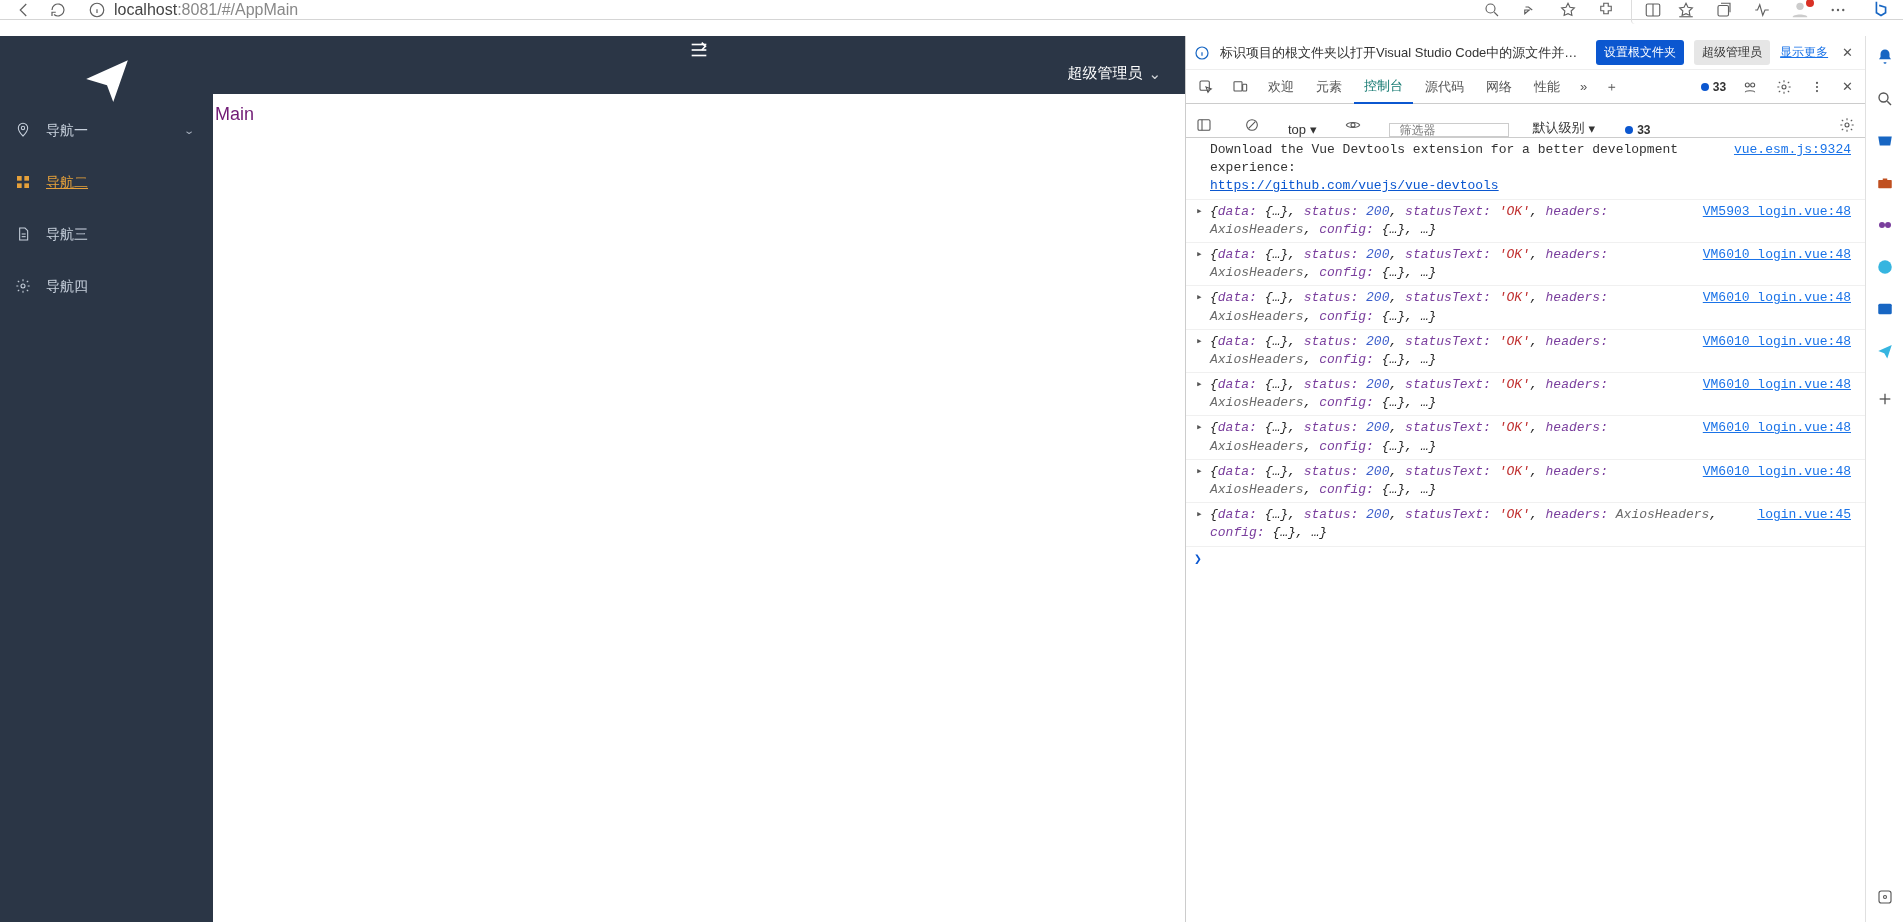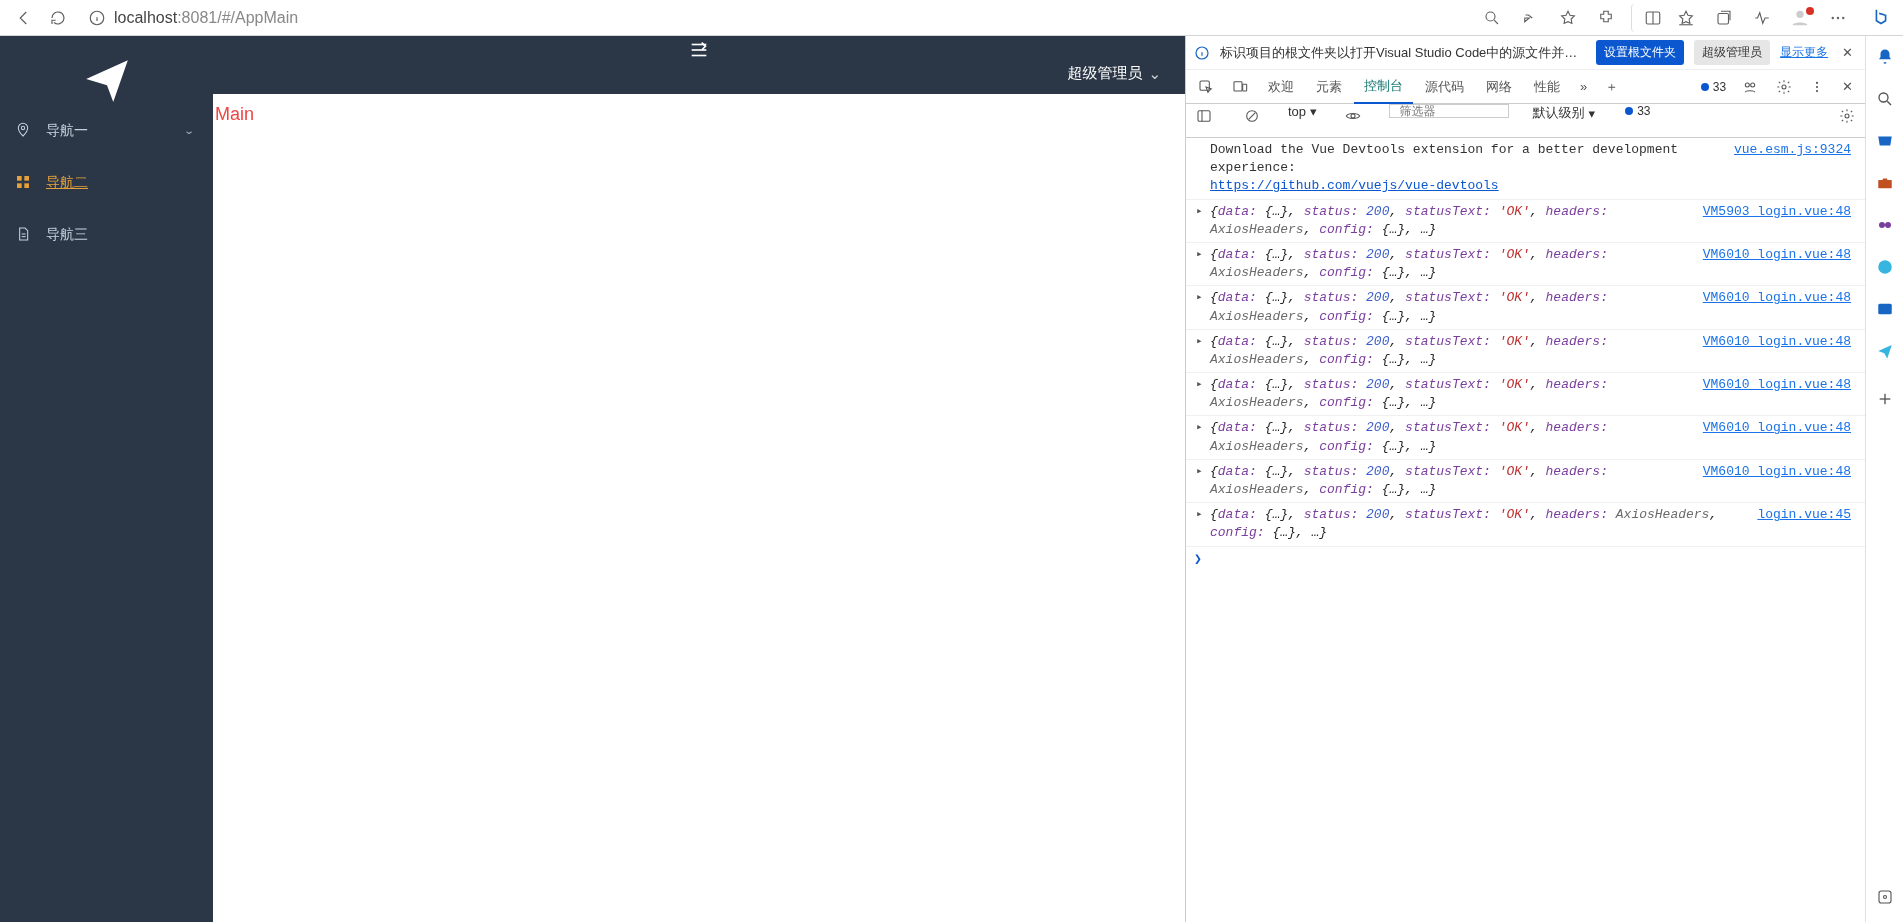--- a/index.html
+++ b/index.html
@@ -11,21 +11,21 @@
     --devtools-border: #ccc;
     --link-blue: #1a73e8;
     --console-purple: #7a3e9d;
     --console-gray: #6b6b6b;
     --console-num: #3b5ecb;
     --console-red: #c03030;
     --edge-ui: #606060;
   }
 
   
-  .browser-chrome { position: absolute; top:0; left:0; right:0; height:36px; border-bottom:1px solid #d5d5d5; display:flex; align-items:center; padding: 0 4px 0 10px; gap:6px; background:#fff; }
+  .browser-chrome { position: absolute; top:0; left:0; right:0; height:20px; border-bottom:1px solid #d5d5d5; display:flex; align-items:center; padding: 0 4px 0 10px; gap:6px; background:#fff; }
   .browser-chrome .nav-btn { width:28px; height:28px; display:flex; align-items:center; justify-content:center; border-radius:4px; cursor:default; color:var(--edge-ui); }
   .addr { flex:0 0 auto; display:flex; align-items:center; gap:8px; color:#444; font-size:16px; margin-left:10px; }
   .addr-url { white-space:nowrap; }
   .addr-url .muted { color:#888; }
   .chrome-right { margin-left:auto; display:flex; align-items:center; gap:4px; }
   .chrome-right .nav-btn { width:34px; }
   .avatar-dot { position:relative; }
   .avatar-dot::after { content:""; position:absolute; top:3px; right:3px; width:8px; height:8px; background:#d93025; border-radius:50%; }
   .bing-btn { margin-left:4px; border-radius:4px; background:transparent; display:flex; align-items:center; justify-content:center; width:36px; height:30px; }
 
@@ -43,40 +43,40 @@
   .app-nav { display:flex; flex-direction:column; }
   .app-nav-item { height:52px; display:flex; align-items:flex-start; padding:0 18px 0 14px; gap:14px; color:var(--sidebar-text); cursor:pointer; }
   .app-nav-item.active { color:var(--sidebar-active);text-decoration:underline; }
   .app-nav-item .nav-ico { width:18px; display:flex; justify-content:center; }
   .app-nav-item .nav-chev { margin-left:auto; transform:scaleY(.7); opacity:.8; }
 
   .app-main { flex:1; display:flex; flex-direction:column; }
   .app-topbar { height:58px; background:var(--sidebar-bg); color:#fff; display:flex; align-items:center; padding:0 24px;flex-direction:column; }
   .hamburger-toggle { width:28px; height:28px; display:flex; align-items:center; justify-content:center; cursor:pointer; color:#fff; }
   .topbar-user { margin-left:auto; display:flex; align-items:center; gap:6px; font-size:15px; cursor:pointer; }
-  .app-body { flex:1; background:#fff; padding:10px 2px; color:#ef4444; font-size:18px; }
+  .app-body { flex:1; background:#fff; padding:10px 2px; color:#701a75; font-size:18px; }
 
   
   .devtools { width:680px; border-left:1px solid var(--devtools-border); display:flex; flex-direction:column; height:100%; font-size:13px; color:#333; }
   .dt-infobar { height:34px; display:flex; align-items:center; padding:0 8px; gap:10px; border-bottom:1px solid #eee; }
   .dt-infobar .info-text { flex:1; white-space:nowrap; overflow:hidden; text-overflow:ellipsis; color:#333; }
   .dt-infobar .btn-primary { background:#0b57d0; color:#fff; border:none; padding:4px 8px; border-radius:3px; font-size:12px; cursor:pointer; }
   .dt-infobar .btn-flat { background:#e6e6e6; color:#333; border:none; padding:4px 8px; border-radius:3px; font-size:12px; cursor:pointer; }
   .dt-infobar .link { color:var(--link-blue); text-decoration:underline; cursor:pointer; font-size:12px; }
   .dt-infobar .close-x { cursor:pointer; color:#555; padding:0 4px; }
 
   .dt-tabs { height:34px; display:flex; align-items:center; border-bottom:1px solid var(--devtools-border); padding:0 4px; gap:2px; }
   .dt-tabs .tab, .dt-tabs .ico { padding:0 10px; height:100%; display:flex; align-items:center; color:#555; cursor:pointer; }
   .dt-tabs .ico { padding:0 8px; }
   .dt-tabs .tab.active { color:#0f766e; border-bottom:2px solid #0b57d0; margin-bottom:-1px; }
   .dt-tabs .right-cluster { margin-left:auto; display:flex; align-items:center; gap:2px; }
-  .pill-blue { display:flex; align-items:center; gap:4px; color:#333; font-size:12px; padding:0 6px; }
+  .pill-blue { display:flex; align-items:center; gap:4px; color:#333; font-size:12px; padding:0 6px;font-weight:bold; }
   .pill-blue::before { content:""; width:8px; height:8px; border-radius:50%; background:#0b57d0; }
 
-  .dt-toolbar { height:34px; display:flex; align-items:flex-start; border-bottom:1px solid var(--devtools-border); padding:0 6px; gap:24px; }
+  .dt-toolbar { height:34px; display:flex; align-items:flex-end; border-bottom:1px solid var(--devtools-border); padding:0 6px; gap:24px; }
   .dt-toolbar .ico { width:24px; height:24px; display:flex; align-items:center; justify-content:center; color:#555; cursor:pointer; border-radius:3px; }
   .dt-toolbar .ctx { display:flex; align-items:center; gap:4px; font-size:13px; color:#333; cursor:pointer; }
   .dt-toolbar input.filter { width:120px; height:14px; border:1px solid #ccc; padding:0 10px; font-size:12px; }
   .dt-toolbar .level { display:flex; align-items:center; gap:4px; font-size:13px; cursor:pointer; }
   .dt-toolbar .gear-right { margin-left:auto; }
 
   .dt-console { flex:1; overflow:auto; font-family: Consolas, "Courier New", monospace; font-size:13px; line-height:1.4; }
   .c-row { display:flex; align-items:flex-start; padding:3px 14px 3px 24px; border-bottom:1px solid #f0f0f0; position:relative; }
   .c-row .left { flex:1; white-space:pre-wrap; }
   .c-row .right { color:var(--link-blue); text-decoration:underline; margin-left:10px; white-space:nowrap; cursor:pointer; }
@@ -279,20 +279,29 @@
         </div>
         <div class="app-nav-item">
           <span class="nav-ico">
               <svg width="16" height="16" viewBox="0 0 24 24" fill="none" stroke="currentColor" stroke-width="1.6">
                 <path d="M7 3h8l4 4v14H7z"></path>
                 <line x1="10" y1="12" x2="16" y2="12"></line>
                 <line x1="10" y1="16" x2="16" y2="16"></line>
               </svg>
             </span>
           <span>导航三</span>
+        </div>
+        <div class="app-nav-item">
+          <span class="nav-ico">
+              <svg width="16" height="16" viewBox="0 0 24 24" fill="none" stroke="currentColor" stroke-width="1.6">
+                <circle cx="12" cy="12" r="3"></circle>
+                <path d="M12 2v3M12 19v3M4.2 4.2l2.1 2.1M17.7 17.7l2.1 2.1M2 12h3M19 12h3M4.2 19.8l2.1-2.1M17.7 6.3l2.1-2.1"></path>
+              </svg>
+            </span>
+          <span>导航四</span>
         </div>
       </div>
     </div>
 
     <div class="app-main">
       <div class="app-topbar">
         <div class="hamburger-toggle">
           <svg width="22" height="22" viewBox="0 0 24 24" fill="none" stroke="currentColor" stroke-width="1.8">
               <line x1="4" y1="6" x2="20" y2="6"></line>
               <line x1="4" y1="12" x2="20" y2="12"></line>

